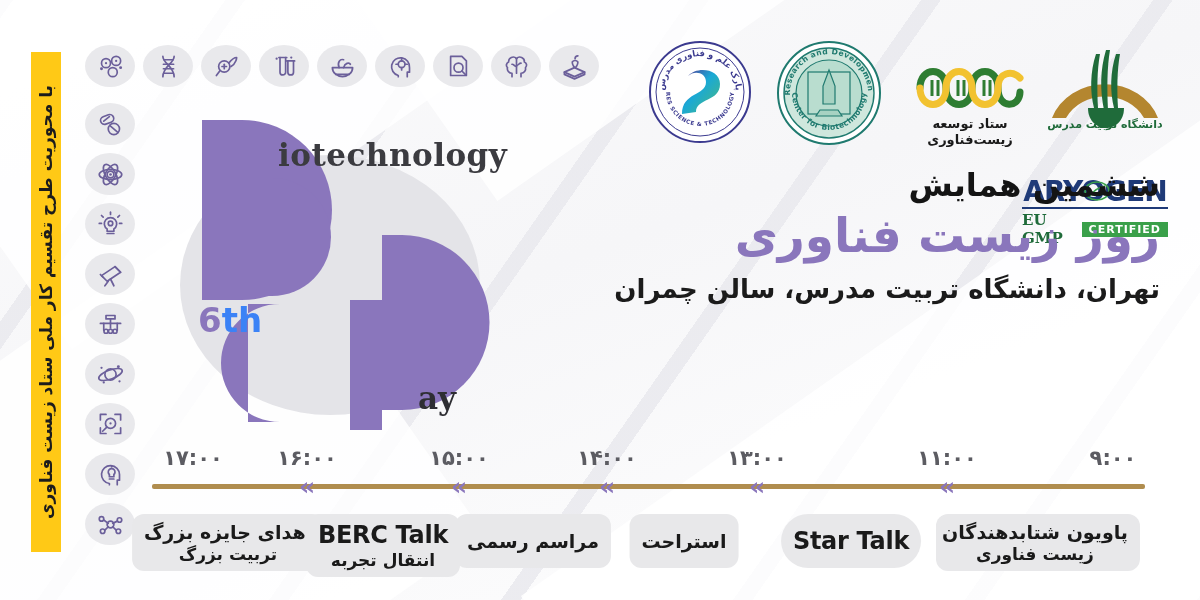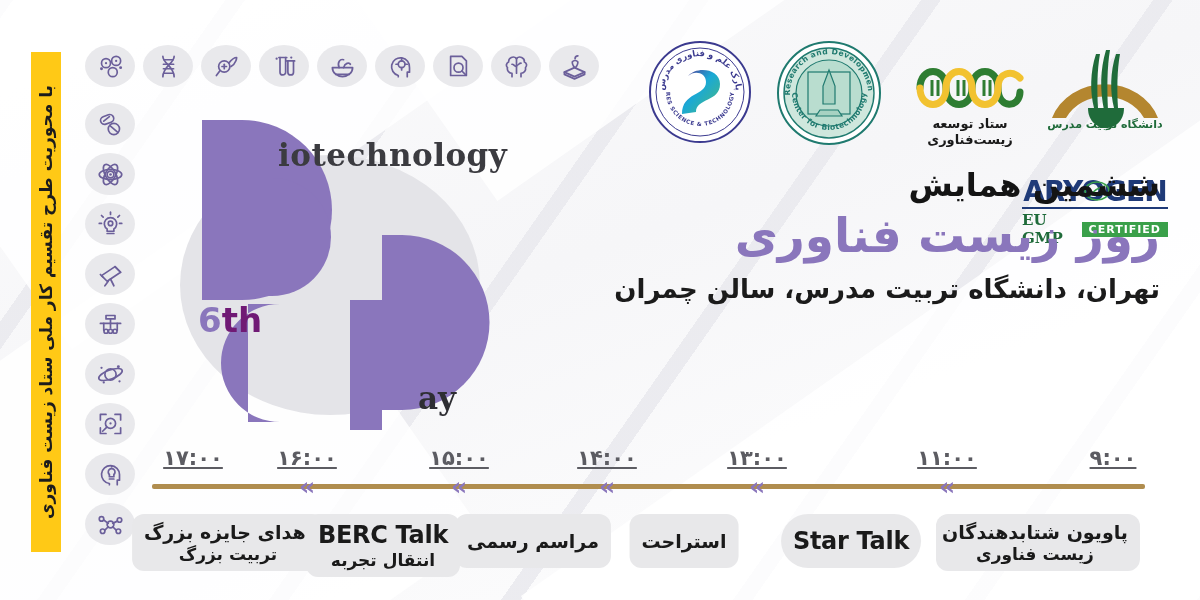--- a/index.html
+++ b/index.html
@@ -94,21 +94,21 @@
     font-family: "DejaVu Serif", serif;
     font-size: 31px; font-weight: bold; color: #2e2e33;
     direction: ltr;
   }
   #logo-6th {
     position: absolute; left: 48px; top: 190px;
     font-family: "DejaVu Sans", sans-serif;
     font-size: 34px; font-weight: bold; direction: ltr;
   }
   #logo-6th .six { color: #8a76bc; }
-  #logo-6th .th  { color: #701a75; }
+  #logo-6th .th  { color: #3b82f6; }
 
   
   .logo-badge { position: absolute; z-index: 7; }
   .badge-caption {
     position: absolute; text-align: center;
     font-family: "DejaVu Sans", sans-serif;
     font-weight: bold; direction: rtl; line-height: 1.25;
   }
 
   
@@ -134,21 +134,21 @@
   #timeline { position: absolute; left: 0; top: 440px; width: 1200px; height: 160px; z-index: 7; }
   #tl-line {
     position: absolute; left: 152px; top: 44px;
     width: 993px; height: 5px; background: #b08d4e; border-radius: 2px;
   }
   .tl-time {
     position: absolute; top: 6px;
     font-family: "DejaVu Sans", sans-serif;
     font-size: 21px; font-weight: bold; color: #5c5c62;
     transform: translateX(50%);
-    direction: ltr; white-space: nowrap; text-decoration: underline;
+    direction: ltr; white-space: nowrap;
   }
   .tl-marker {
     position: absolute; top: 34px;
     color: #8a76bc; font-size: 25px; font-weight: bold; line-height: 1;
     transform: translateX(50%);
     direction: ltr;
   }
   .tl-chip {
     position: absolute; top: 74px;
     background: #e8e8ea; border-radius: 12px;

